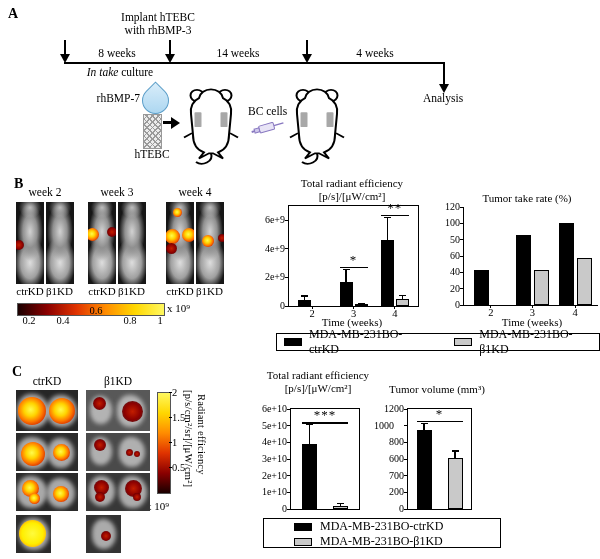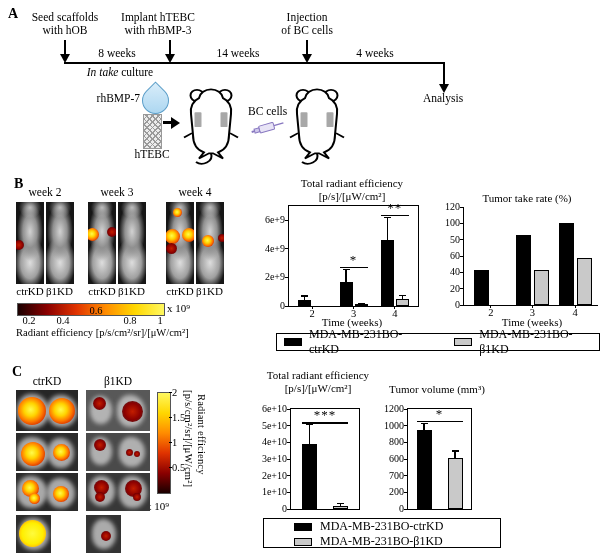--- a/index.html
+++ b/index.html
@@ -67,31 +67,23 @@
   .sw{width:16px;height:6px;border:1px solid #000;flex:none}
   .gap2{margin-left:18px}
 </style>
 </head>
 <body>
 
 <div class="fig" id="fig">
 
   <div class="panelLabel" style="left:8px;top:6px">A</div>
 
-  <div class="t ctr" style="left:18px;top:11px;width:94px">
-    <span>Seed scaffolds</span><br>
-    <span>with hOB</span>
-  </div>
   <div class="t ctr" style="left:104px;top:11px;width:108px">
     <span>Implant hTEBC</span><br>
     <span>with rhBMP-3</span>
-  </div>
-  <div class="t ctr" style="left:252px;top:11px;width:110px">
-    <span>Injection</span><br>
-    <span>of BC cells</span>
   </div>
 
   <div class="arrow-stem" style="left:64px;top:40px;width:2.2px;height:15px"></div>
   <div class="tl-head" style="left:59.5px;top:54px"></div>
   <div class="arrow-stem" style="left:169px;top:40px;width:2.2px;height:15px"></div>
   <div class="tl-head" style="left:164.5px;top:54px"></div>
   <div class="arrow-stem" style="left:306px;top:40px;width:2.2px;height:15px"></div>
   <div class="tl-head" style="left:301.5px;top:54px"></div>
 
   <div class="tl-line" style="left:64px;top:62px;width:381px;height:2px"></div>
@@ -141,21 +133,20 @@
     <rect x="40.5" y="31" width="7" height="17" rx="1" fill="#a8a8a8"></rect>
   </svg>
 
   <div class="panelLabel" style="left:14px;top:176px">B</div>
   <div class="t ctr" style="left:16px;top:186px;width:58px">week 2</div>
   <div class="t ctr" style="left:88px;top:186px;width:58px">week 3</div>
   <div class="t ctr" style="left:165px;top:186px;width:60px">week 4</div>
 
   <div class="cbar" id="cbarB" style="background: linear-gradient(to right, rgb(26, 0, 0), rgb(139, 0, 0), rgb(224, 51, 0), rgb(255, 140, 0), rgb(255, 215, 0), rgb(255, 248, 96));"></div>
   <div class="t" style="left:167px;top:302px;font-size:11px">x 10⁹</div>
-  <div class="t nw" style="left:16px;top:326px;font-size:10.5px">Radiant efficiency [p/s/cm²/sr]/[μW/cm²]</div>
 
   <div class="ctitle" style="left:272px;top:177px;width:160px">Total radiant efficiency</div>
   <div class="ctitle" style="left:272px;top:190px;width:160px">[p/s]/[μW/cm²]</div>
   <div class="plot" id="chart0" style="left: 288px; top: 205px; width: 129px; height: 100px; border: 1.3px solid rgb(0, 0, 0);">
       <div class="ytlab" style="left: -44px; top: 94px; width: 40px;">0</div>
       <div class="tick" style="left: -4px; top: 99.5px; width: 4px; height: 1px;"></div>
       <div class="ytlab" style="left: -44px; top: 65.4286px; width: 40px;">2e+9</div>
       <div class="tick" style="left: -4px; top: 70.9286px; width: 4px; height: 1px;"></div>
       <div class="ytlab" style="left: -44px; top: 36.8571px; width: 40px;">4e+9</div>
       <div class="tick" style="left: -4px; top: 42.3571px; width: 4px; height: 1px;"></div>
@@ -267,21 +258,21 @@
       <div class="ytlab" style="left: -44px; top: 94px; width: 40px;">0</div>
       <div class="tick" style="left: -4px; top: 99.5px; width: 4px; height: 1px;"></div>
       <div class="ytlab" style="left: -44px; top: 77.3333px; width: 40px;">200</div>
       <div class="tick" style="left: -4px; top: 82.8333px; width: 4px; height: 1px;"></div>
       <div class="ytlab" style="left: -44px; top: 60.6667px; width: 40px;">700</div>
       <div class="tick" style="left: -4px; top: 66.1667px; width: 4px; height: 1px;"></div>
       <div class="ytlab" style="left: -44px; top: 44px; width: 40px;">600</div>
       <div class="tick" style="left: -4px; top: 49.5px; width: 4px; height: 1px;"></div>
       <div class="ytlab" style="left: -44px; top: 27.3333px; width: 40px;">800</div>
       <div class="tick" style="left: -4px; top: 32.8333px; width: 4px; height: 1px;"></div>
-      <div class="ytlab" style="left: -44px; top: 10.6667px; width: 40px;">1000</div>
+      <div class="ytlab" style="left: -44px; top: 10.6667px; width: 40px; text-align: center;">1000</div>
       <div class="tick" style="left: -4px; top: 16.1667px; width: 4px; height: 1px;"></div>
       <div class="ytlab" style="left: -44px; top: -6px; width: 40px;">1200</div>
       <div class="tick" style="left: -4px; top: -0.5px; width: 4px; height: 1px;"></div>
       <div class="bar" style="left: 8.5px; top: 20.8333px; width: 15px; height: 79.1667px; background: rgb(0, 0, 0);"></div>
       <div class="errl" style="left: 15.4px; top: 14.1667px; width: 1.2px; height: 6.66667px;"></div>
       <div class="errc" style="left: 12.5px; top: 13.5667px; width: 7px; height: 1.2px;"></div>
       <div class="bar" style="left: 39.5px; top: 49.1667px; width: 15px; height: 50.8333px; background: rgb(201, 201, 201); border: 1px solid rgb(0, 0, 0); box-sizing: border-box;"></div>
       <div class="errl" style="left: 46.4px; top: 42.0833px; width: 1.2px; height: 7.08333px;"></div>
       <div class="errc" style="left: 43.5px; top: 41.4833px; width: 7px; height: 1.2px;"></div>
       <div class="sigl" style="left: 8.5px; top: 11.6667px; width: 46px; height: 1.3px;"></div>

